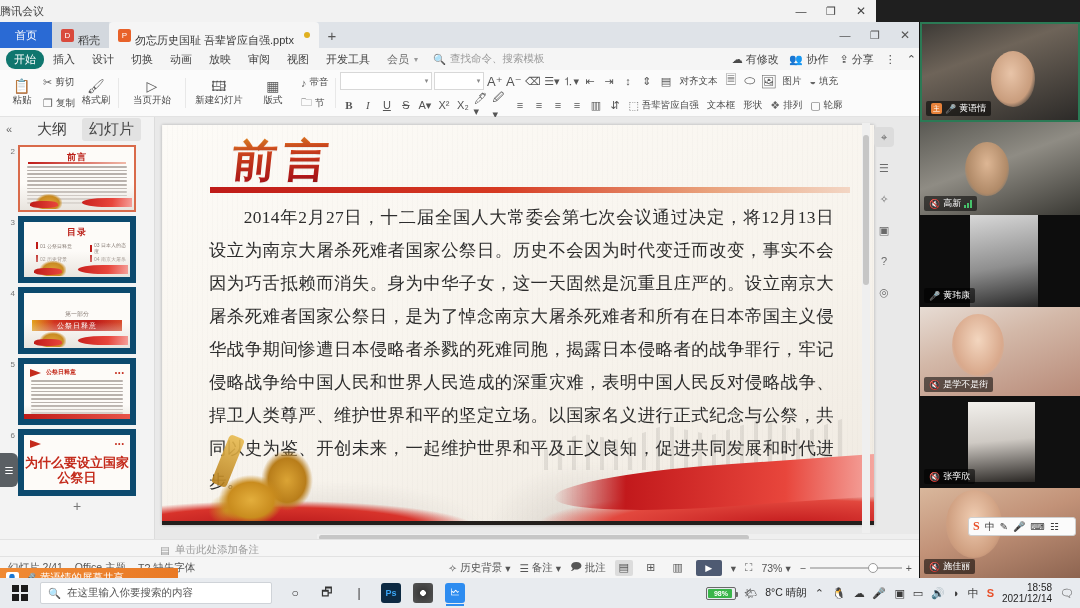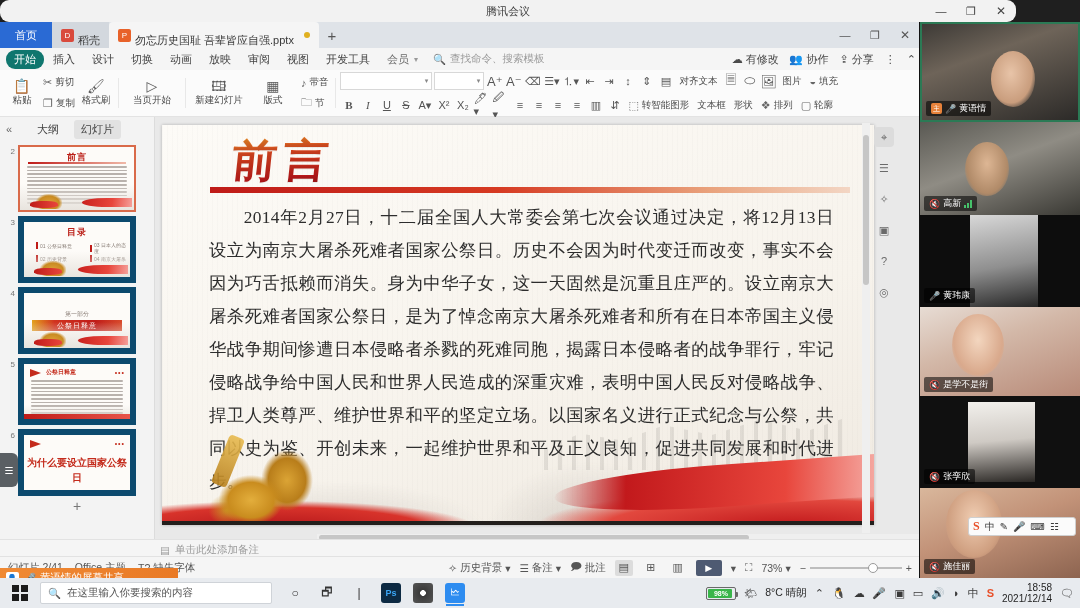--- a/index.html
+++ b/index.html
@@ -9,25 +9,24 @@
     background: #1b1b1b;
   }
   #root { position: relative; width: 1080px; height: 608px; }
 
   
   .meeting-window {
     position: absolute; left: 0; top: 0; width: 1080px; height: 578px;
     background: #1f1f1f;
   }
   .meeting-titlebar {
-    position: absolute; left: 0; top: 0; width: 1016px; height: 22px;
+    position: absolute; left: 0; top: 0; width: 876px; height: 22px;
     background: #f2f2f2; color: #333;
-    display: flex; align-items: center; justify-content: center;
+    display: flex; align-items: center; 
     font-size: 11px;
-    border-radius: 9px;
   }
   .meeting-title { font-size: 11px; color: #3c3c3c; }
   .win-ctrls {
     position: absolute; right: 0; top: 0; height: 22px;
     display: flex; align-items: center;
   }
   .win-btn {
     width: 30px; height: 22px; display: flex; align-items: center;
     justify-content: center; font-size: 11px; color: #444;
   }
@@ -137,21 +136,21 @@
   
   .workarea { position: relative; width: 920px; height: 425px; background: #e9e9e9; }
 
   
   .leftpanel {
     position: absolute; left: 0; top: 0; width: 155px; height: 425px;
     background: #f3f3f3; border-right: 1px solid #dcdcdc;
   }
   .lp-tabs { display: flex; align-items: center; height: 24px; padding-left: 6px; gap: 8px; }
   .lp-collapse { font-size: 11px; color: #666; width: 16px; }
-  .lp-tab { font-size: 11px; color: #444; padding: 2px 7px; border-radius: 3px; font-family: Liberation Serif, serif; }
+  .lp-tab { font-size: 15px; color: #444; padding: 2px 7px; border-radius: 3px; font-family: Liberation Serif, serif; }
   .lp-tab.active { background: #e2e2e2; }
   .thumbs { position: absolute; top: 24px; left: 0; width: 155px; height: 401px; overflow: hidden; }
   .thumb-row { position: relative; display: flex; align-items: flex-start; padding: 4px 0 0 0; }
   .thumb-num { width: 18px; text-align: right; font-size: 8px; color: #777; padding-top: 2px; padding-right: 3px; }
   .thumb {
     width: 118px; height: 67px; background: #fdfbf8; position: relative;
     border: 6px solid #0c4a6e; overflow: hidden;
   }
   .thumb.sel { border: 2px solid #d96a4a; }
   .thumb .mtn {
@@ -200,21 +199,21 @@
   }
   .t-arrow {
     position: absolute; left: 6px; top: 5px; width: 0; height: 0;
     border-left: 11px solid #c42b1c; border-top: 4px solid transparent;
     border-bottom: 4px solid transparent;
   }
   .t-head-sm { position: absolute; left: 22px; top: 4px; font-size: 6px; color: #c42b1c; font-weight: bold; }
   .t-dots { position: absolute; right: 5px; top: 5px; font-size: 7px; color: #c42b1c; letter-spacing: 1px; }
   .t-bigred {
     position: absolute; left: 0; right: 0; top: 20px; text-align: center;
-    font-size: 10px; font-weight: bold; color: #c42b1c; line-height: 15px;
+    font-size: 13px; font-weight: bold; color: #c42b1c; line-height: 15px;
   }
   .t-bottombar { position: absolute; left: 0; right: 0; bottom: 0; height: 5px;
     background: linear-gradient(90deg, #bf1b18, #e8544a); }
   .thumb-add {
     display: flex; align-items: center; justify-content: center;
     width: 118px; margin-left: 18px; height: 20px; font-size: 14px; color: #777;
   }
   .lp-float {
     position: absolute; left: 0; top: 336px; width: 18px; height: 34px;
     background: #5a5f63; border-radius: 0 6px 6px 0; color: #fff;
@@ -603,21 +602,21 @@
             <div class="ficon">🖊▾</div>
             <div class="ficon">🖉▾</div>
             <div class="ficon">≡</div>
             <div class="ficon">≡</div>
             <div class="ficon">≡</div>
             <div class="ficon">≡</div>
             <div class="ficon">▥</div>
             <div class="ficon">⇵</div>
             <div class="sm-btn">
               <span class="gl">⬚</span>
-              <span>转智能图形</span>
+              <span>吾辈皆应自强</span>
             </div>
             <div class="sm-btn">
               <span>文本框</span>
             </div>
             <div class="sm-btn">
               <span>形状</span>
             </div>
             <div class="sm-btn">
               <span class="gl">❖</span>
               <span>排列</span>

